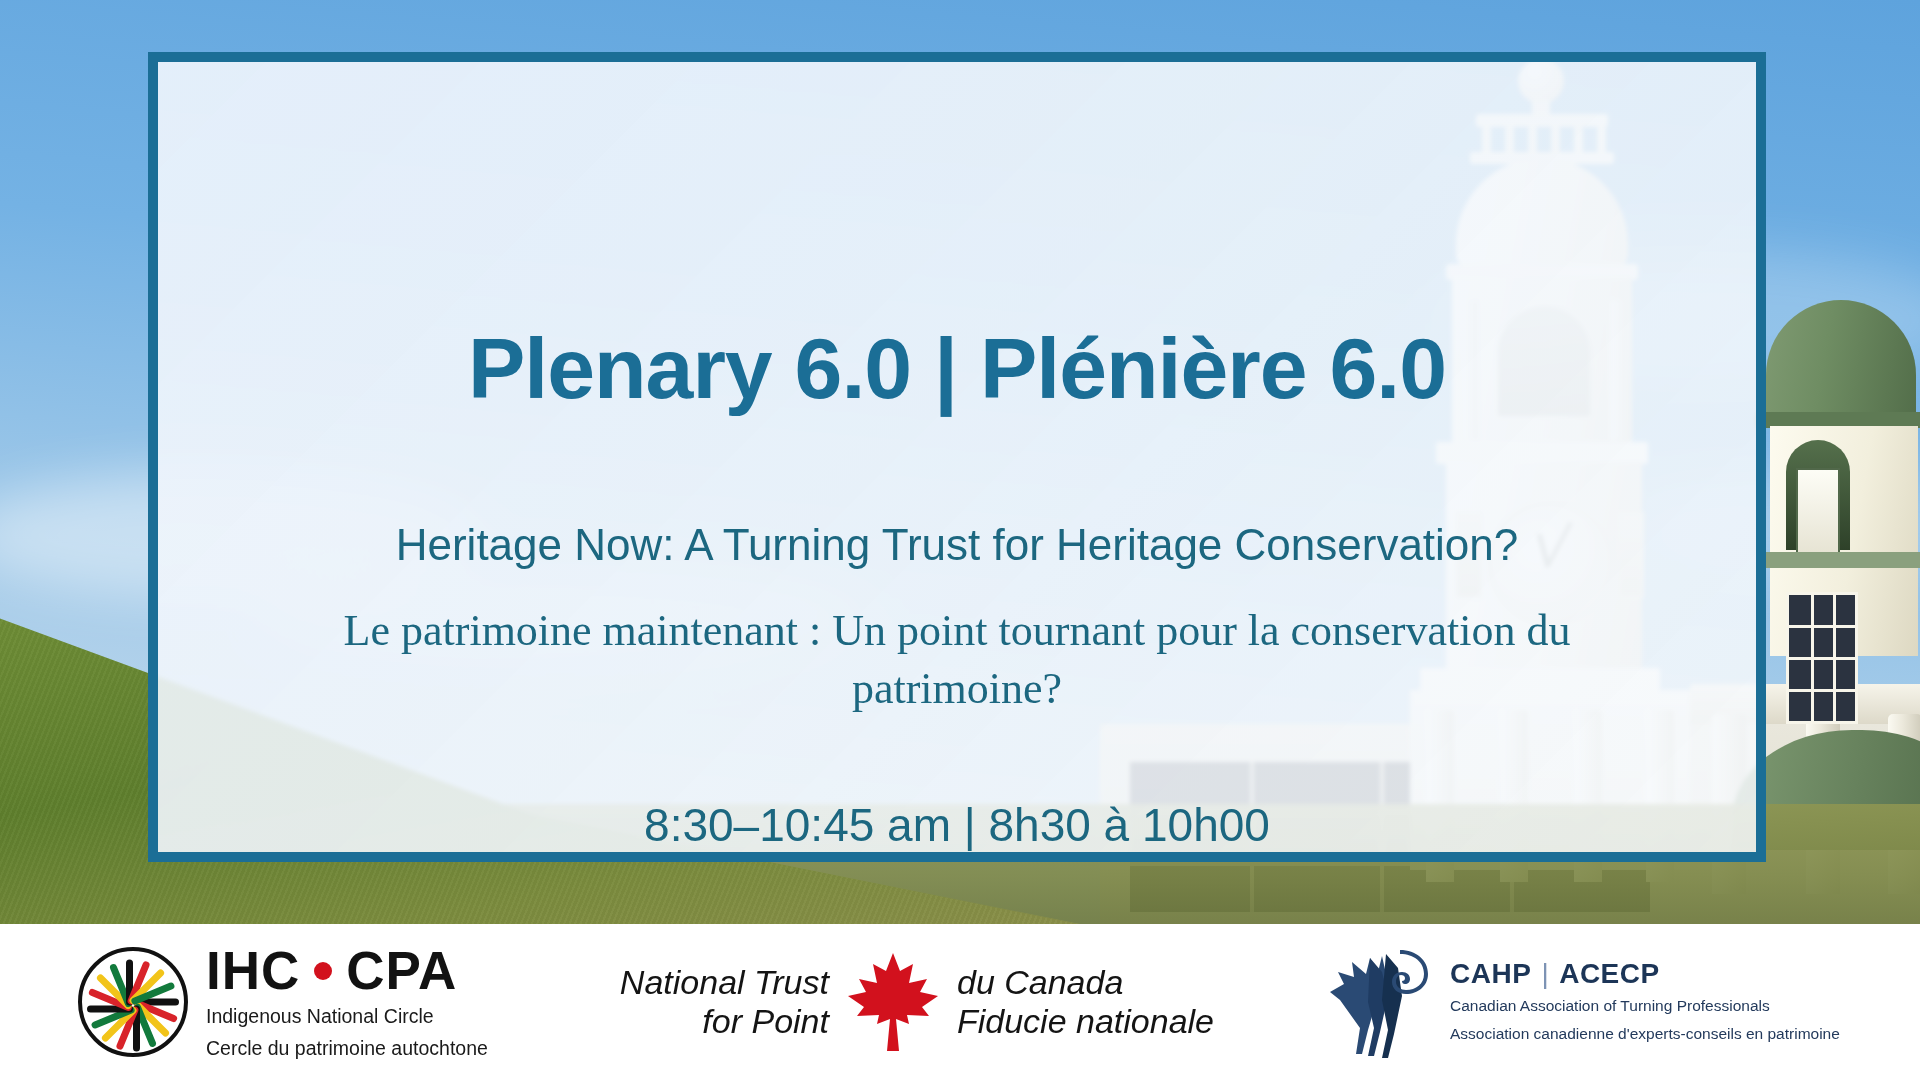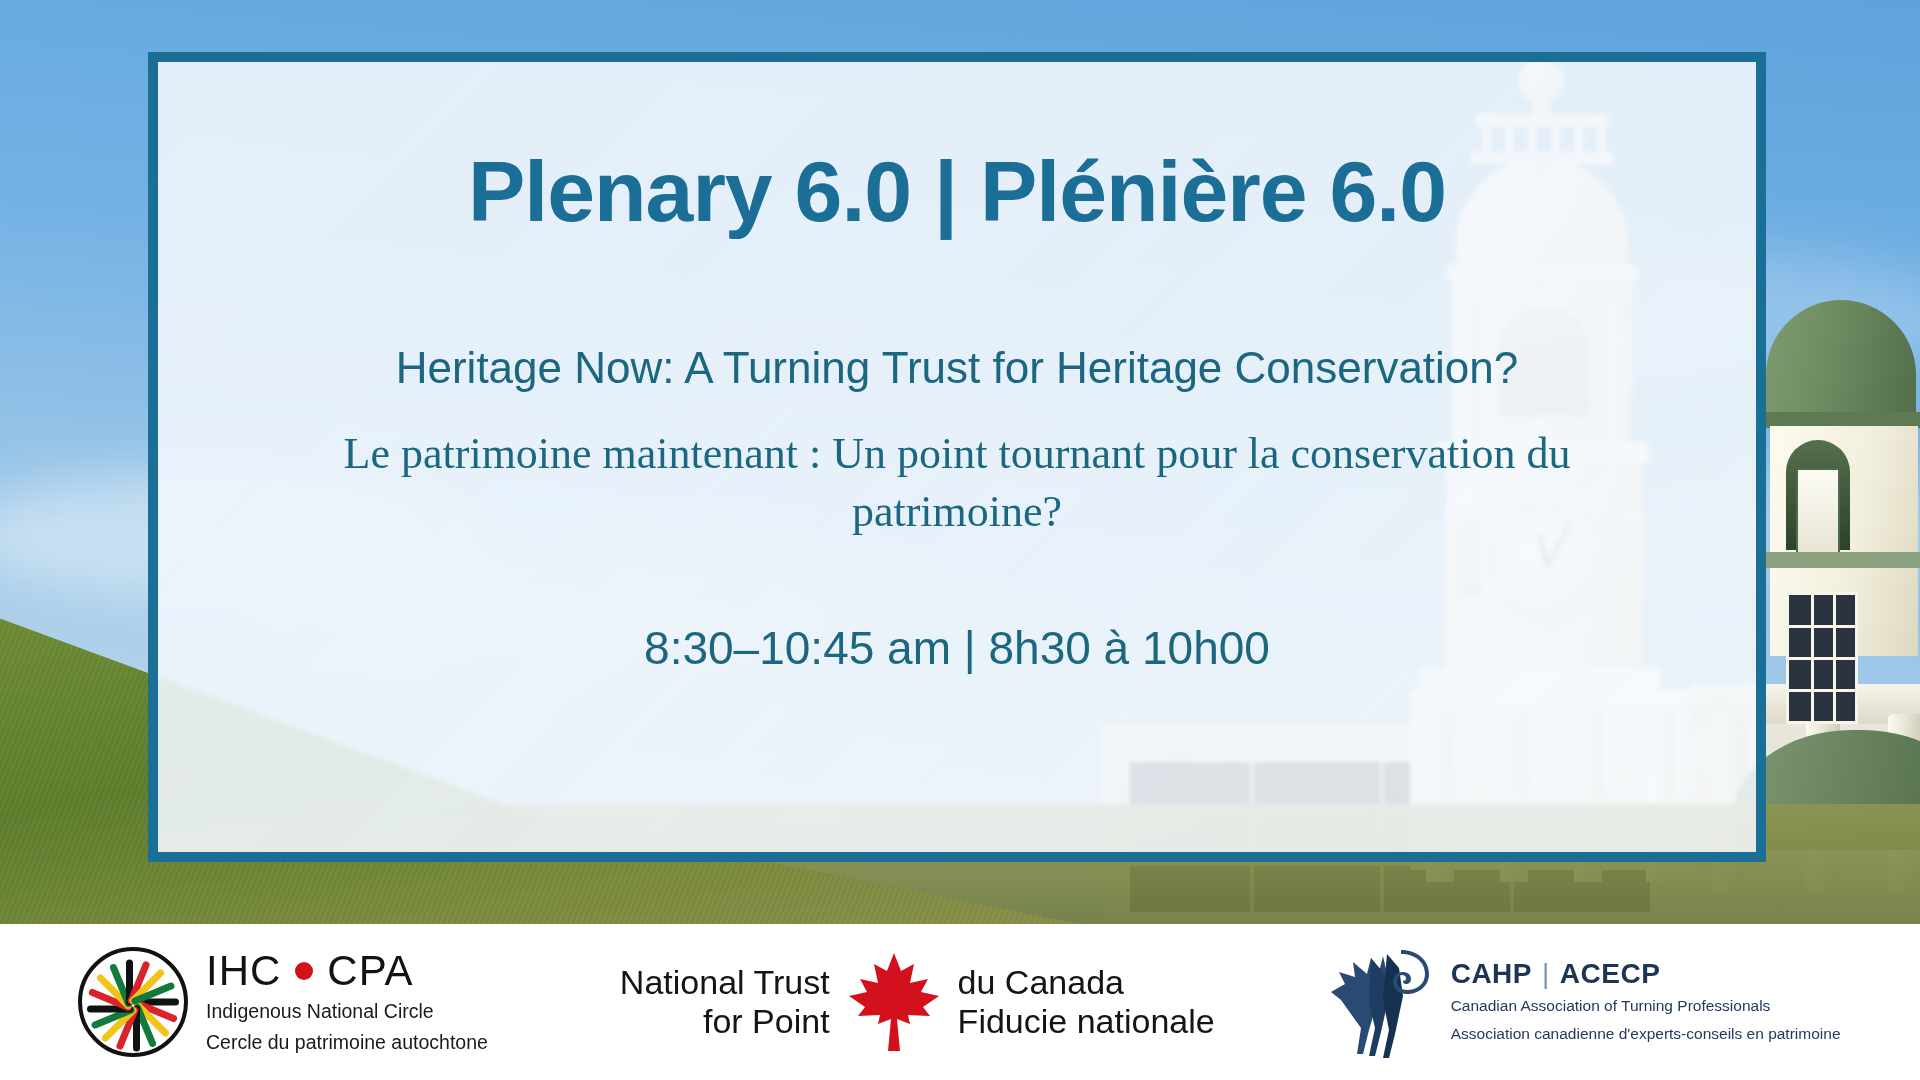--- a/index.html
+++ b/index.html
@@ -209,20 +209,21 @@
     background:linear-gradient(135deg, rgba(238,244,252,.92) 0%, rgba(241,246,251,.90) 45%, rgba(246,249,252,.86) 100%);
     backdrop-filter:blur(2px);
   }
 
   .content {
     position:absolute; left:0; top:0; right:0; bottom:0;
     display:flex; flex-direction:column;
     align-items:center;
     padding:84px 72px 0 72px;
     text-align:center;
+    justify-content:flex-end;
   }
 
   .title {
     font-size:86px;
     font-weight:700;
     color:#1b6e96;
     letter-spacing:-1px;
     line-height:1.05;
     white-space:nowrap;
   }
@@ -268,35 +269,35 @@
     border-radius:50%; border:4px solid #111111;
     background:#ffffff; overflow:hidden;
   }
   .ihc-spoke {
     position:absolute; left:50%; top:50%;
     width:46px; height:7px; border-radius:4px;
     transform-origin:0 50%;
   }
   .ihc-text { margin-left:18px; text-align:left; }
   .ihc-title {
-    font-size:42px; font-weight:400; color:#121212;
+    font-size:53px; font-weight:700; color:#121212;
     letter-spacing:1px; line-height:1; white-space:nowrap;
     display:flex; align-items:center;
   }
   .ihc-dot {
     display:inline-block; width:18px; height:18px; border-radius:50%;
     background:#d2111d; margin:0 14px;
   }
   .ihc-sub {
     margin-top:7px; font-size:19.5px; color:#1a1a1a;
     line-height:1.24; white-space:nowrap;
   }
 
   
-  .logo-nt { margin-left:132px; display:flex; align-items:center; }
+  .logo-nt { margin-left:132px; display:flex; align-items:center;font-style:italic; }
   .nt-en { text-align:right; font-size:34px; color:#141414; line-height:1.16; white-space:nowrap; }
   .nt-fr { text-align:left;  font-size:34px; color:#141414; line-height:1.16; white-space:nowrap; }
   .maple { width:100px; height:104px; margin:0 14px; flex:0 0 100px; }
 
   
   .logo-cahp { margin-left:112px; display:flex; align-items:center; }
   .cahp-mark { width:112px; height:116px; flex:0 0 112px; }
   .cahp-text { margin-left:12px; text-align:left; }
   .cahp-title {
     font-size:28px; font-weight:700; color:#1c3557;

